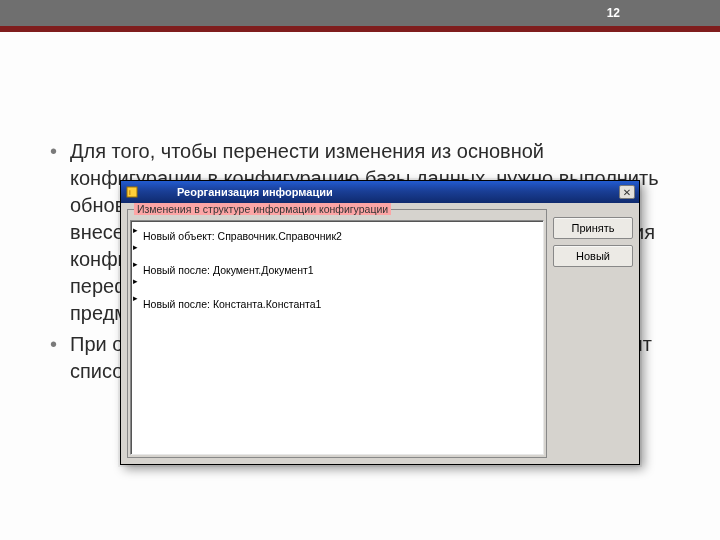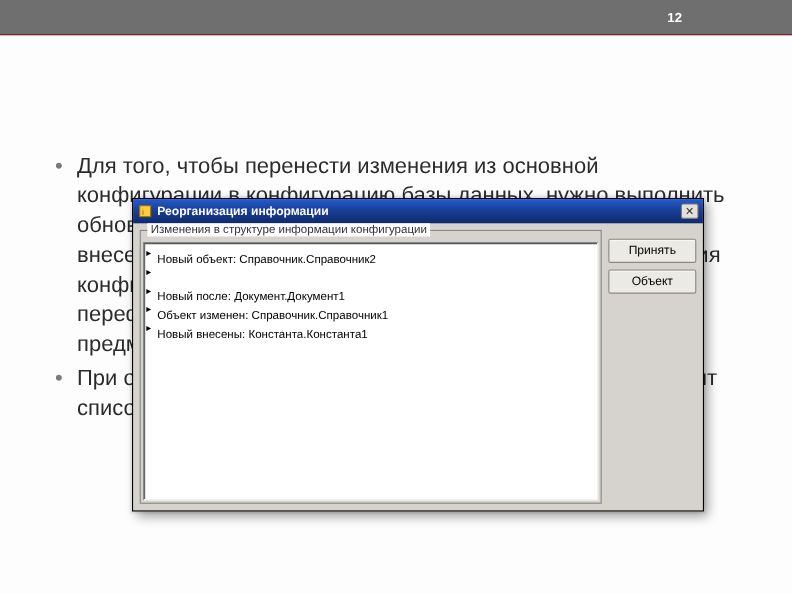--- a/index.html
+++ b/index.html
@@ -5,21 +5,21 @@
   * { box-sizing: border-box; margin: 0; padding: 0; }
   html, body { width: 720px; height: 540px; overflow: hidden; font-family: Arial, Helvetica, sans-serif; }
   .slide {
     width: 720px; height: 540px; background: #fdfdfd; position: relative;
   }
   .header {
     position: absolute; top: 0; left: 0; right: 0; height: 32px;
     background: #6f6f6f;
     display: flex; align-items: center; justify-content: flex-end;
     padding-right: 100px;
-    border-bottom: 1px solid #7f1d1d;
+    border-bottom: 6px solid #7f1d1d;
   }
   .page-num {
     color: #fff; font-size: 12px; font-weight: bold;
   }
   .body-text {
     position: absolute; top: 138px; left: 50px; right: 50px;
     font-size: 20px; color: #2b2b2b; line-height: 1.35;
   }
   .body-text ul { list-style: none; }
   .body-text li { position: relative; padding-left: 20px; margin-bottom: 4px; }
@@ -37,37 +37,37 @@
   .titlebar {
     height: 22px;
     background: linear-gradient(to bottom, #225bd0 0%, #1a3f97 45%, #0f2a6e 100%);
     display: flex; align-items: center; padding: 0 4px;
   }
   .titlebar-icon {
     width: 14px; height: 14px; margin-right: 4px;
     display: inline-flex; align-items: center; justify-content: center;
     color: #fff; font-size: 11px;
   }
-  .titlebar-text { color: #fff; font-size: 11px; font-weight: bold; flex: 1; }
+  .titlebar-text { color: #fff; font-size: 11px; font-weight: bold; flex: 1; margin-left: 34px; }
   .titlebar-close {
     width: 16px; height: 14px; background: #e4e1db;
     border: 1px solid #7a7a7a; border-radius: 2px;
     display: flex; align-items: center; justify-content: center;
     font-size: 10px; color: #333; cursor: pointer;
     font-family: Arial;
   }
   .dialog-body {
     padding: 6px; display: flex; gap: 6px;
   }
   .group {
     flex: 1; border: 1px solid #888; position: relative; padding: 10px 2px 2px 2px;
     background: #d6d3ce;
   }
   .group-label {
-    position: absolute; top: -7px; left: 6px; background: #ffffff;
+    position: absolute; top: -7px; left: 6px; background: #fca5a5;
     padding: 0 3px; font-size: 10.5px; color: #333;
   }
   .listbox {
     width: 100%; height: 235px; background: #fff; border: 1px solid #888;
     border-right: 1px solid #e8e8e8; border-bottom: 1px solid #e8e8e8;
     box-shadow: inset 1px 1px 0 #555;
     overflow: hidden;
   }
   .list-item {
     display: flex; align-items: center; height: 17px; padding: 0 3px 0 2px;
@@ -127,32 +127,31 @@
           </div>
           <div class="list-item">
             <span class="arrow">▸</span>
           </div>
           <div class="list-item">
             <span class="arrow">▸</span>
             <span class="li-text">Новый после: Документ.Документ1</span>
           </div>
           <div class="list-item">
             <span class="arrow">▸</span>
-            <span class="li-text">Объект изменен: Справочник.Справочник1</span>
           </div>
           <div class="list-item">
             <span class="arrow">▸</span>
-            <span class="li-text">Новый внесены: Константа.Константа1</span>
+            <span class="li-text">Новый после: Константа.Константа1</span>
           </div>
         </div>
       </div>
       <div class="side-btns">
         <div class="btn">
           <span>Принять</span>
         </div>
         <div class="btn">
-          <span>Объект</span>
+          <span>Новый</span>
         </div>
       </div>
     </div>
   </div>
 
 </div>
 
 </body></html>

